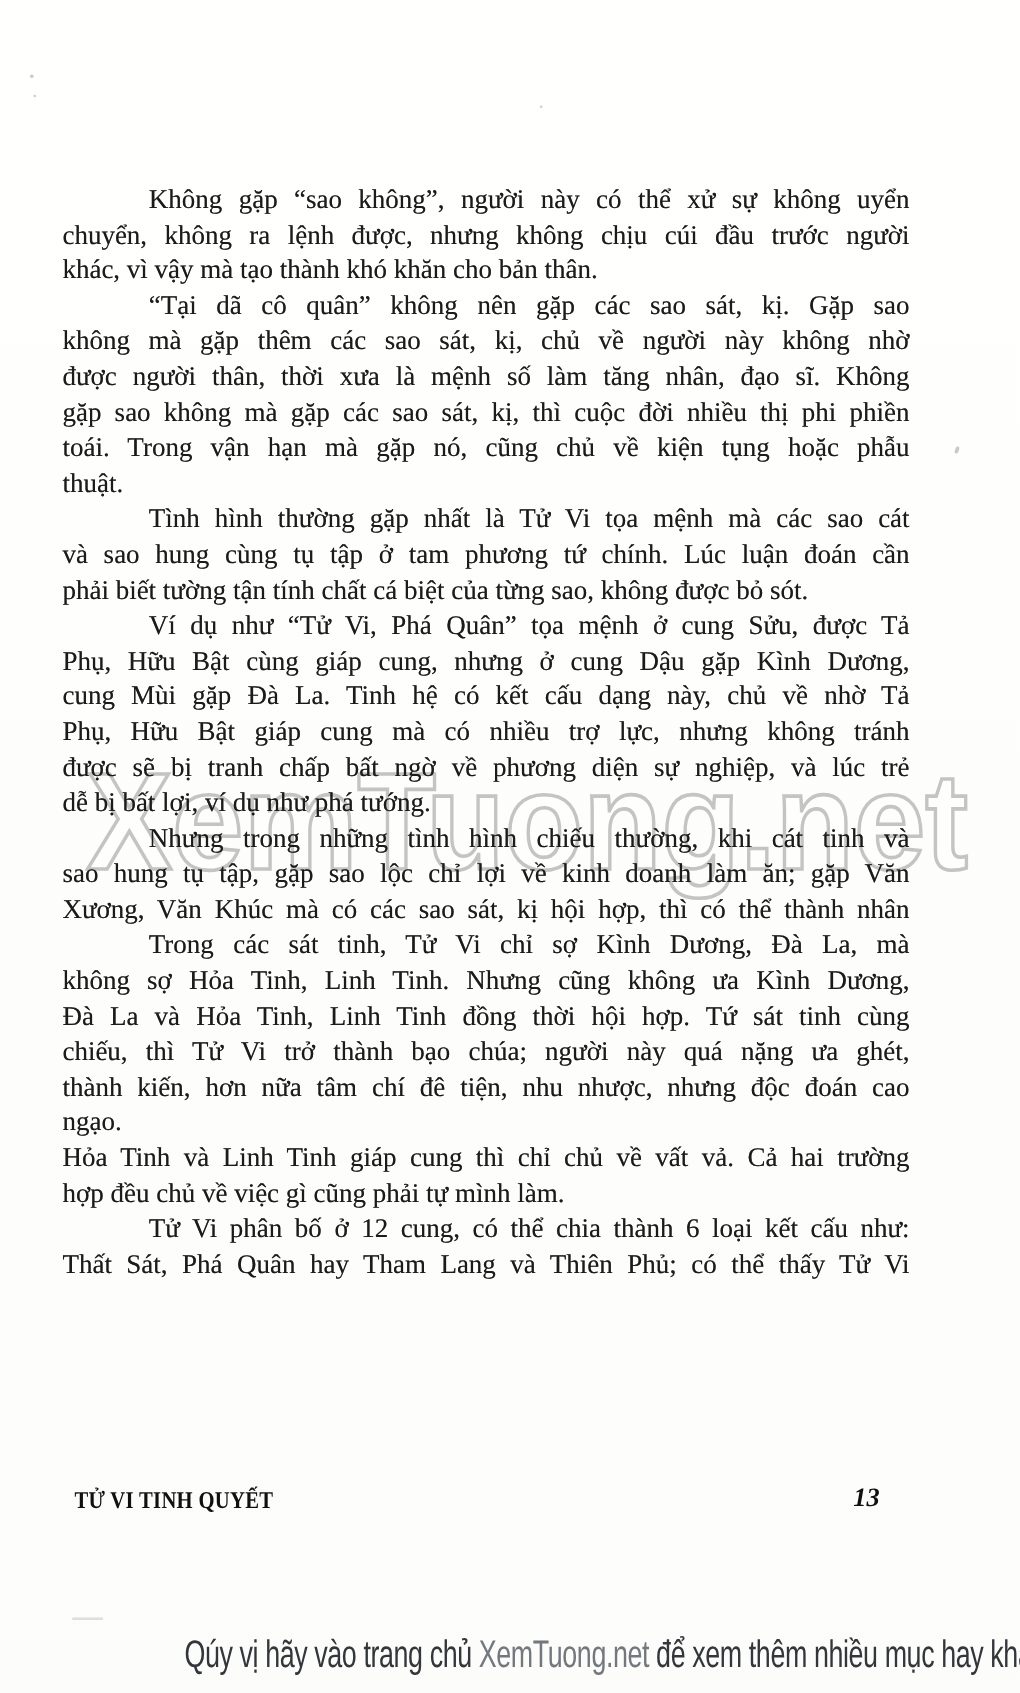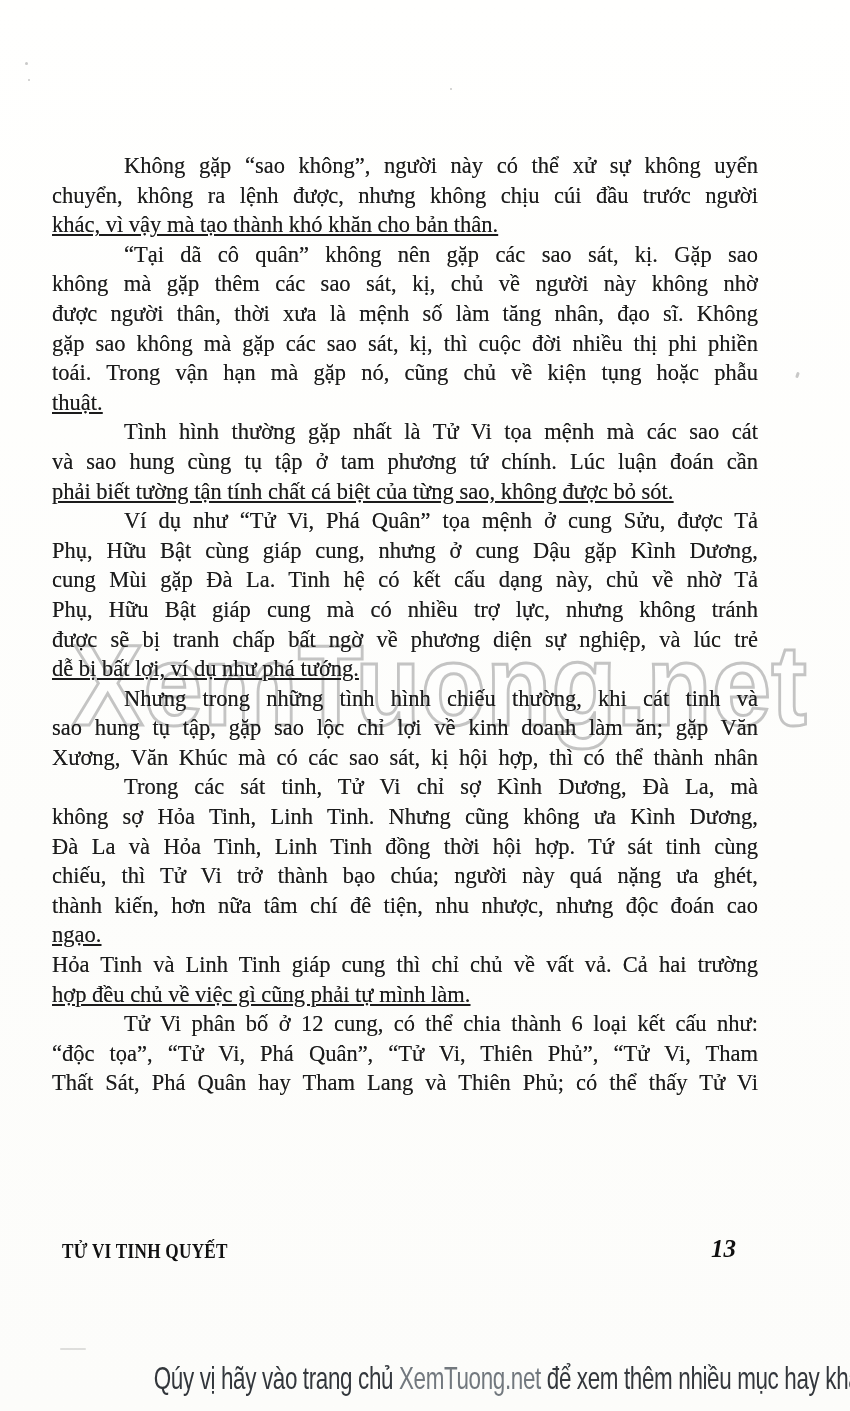--- a/index.html
+++ b/index.html
@@ -25,31 +25,31 @@
   .body-text {
     position:absolute; left:52px; top:151px; width:706px;
     font-size:22.5px; line-height:29.6px;
     color:var(--ink,#1b1b1b);
     text-shadow:0 0 0.5px rgba(20,20,20,0.55);
     z-index:2;
   }
   .para { margin:0; }
   .line { text-align:justify; text-align-last:justify; white-space:normal; }
   .line.first { text-indent:72px; }
-  .line.last { text-align-last:left;text-decoration:underline; }
+  .line.last { text-align-last:left; }
   .footer-title {
     position:absolute; left:62px; top:1240px;
     font-weight:bold; font-size:20px; letter-spacing:0.3px;
     color:#101010;
     transform:scaleX(0.86); transform-origin:left center;
     white-space:nowrap; z-index:2;
   }
   .page-number {
     position:absolute; left:711px; top:1235px;
-    font-weight:bold; font-style:italic; font-size:25px;
+    font-weight:bold; font-style:italic; font-size:22px;
     color:#101010; z-index:2;
   }
   .banner {
     position:absolute; left:0; right:0; top:1360px;
     text-align:center; white-space:nowrap; z-index:2;
   }
   .banner-inner {
     display:inline-block;
     font-family:"Liberation Sans","DejaVu Sans",sans-serif;
     font-size:32px; line-height:1.15;
@@ -112,21 +112,20 @@
         <div class="line">chiếu, thì Tử Vi trở thành bạo chúa; người này quá nặng ưa ghét,</div>
         <div class="line">thành kiến, hơn nữa tâm chí đê tiện, nhu nhược, nhưng độc đoán cao</div>
         <div class="line last">ngạo.</div>
       </div>
       <div class="para">
         <div class="line">Hỏa Tinh và Linh Tinh giáp cung thì chỉ chủ về vất vả. Cả hai trường</div>
         <div class="line last">hợp đều chủ về việc gì cũng phải tự mình làm.</div>
       </div>
       <div class="para">
         <div class="line first">Tử Vi phân bố ở 12 cung, có thể chia thành 6 loại kết cấu như:</div>
-        <div class="line">“độc tọa”, “Tử Vi, Phá Quân”, “Tử Vi, Thiên Phủ”, “Tử Vi, Tham</div>
         <div class="line">Thất Sát, Phá Quân hay Tham Lang và Thiên Phủ; có thể thấy Tử Vi</div>
       </div>
     </div>
 
   <div class="footer-title">TỬ VI TINH QUYẾT</div>
 
   <div class="page-number">13</div>
 
   <div class="banner">
     <span class="banner-inner"><span>Qúy vị hãy vào trang chủ </span><span class="site">XemTuong.net</span><span> để xem thêm nhiều mục hay khác</span></span>

